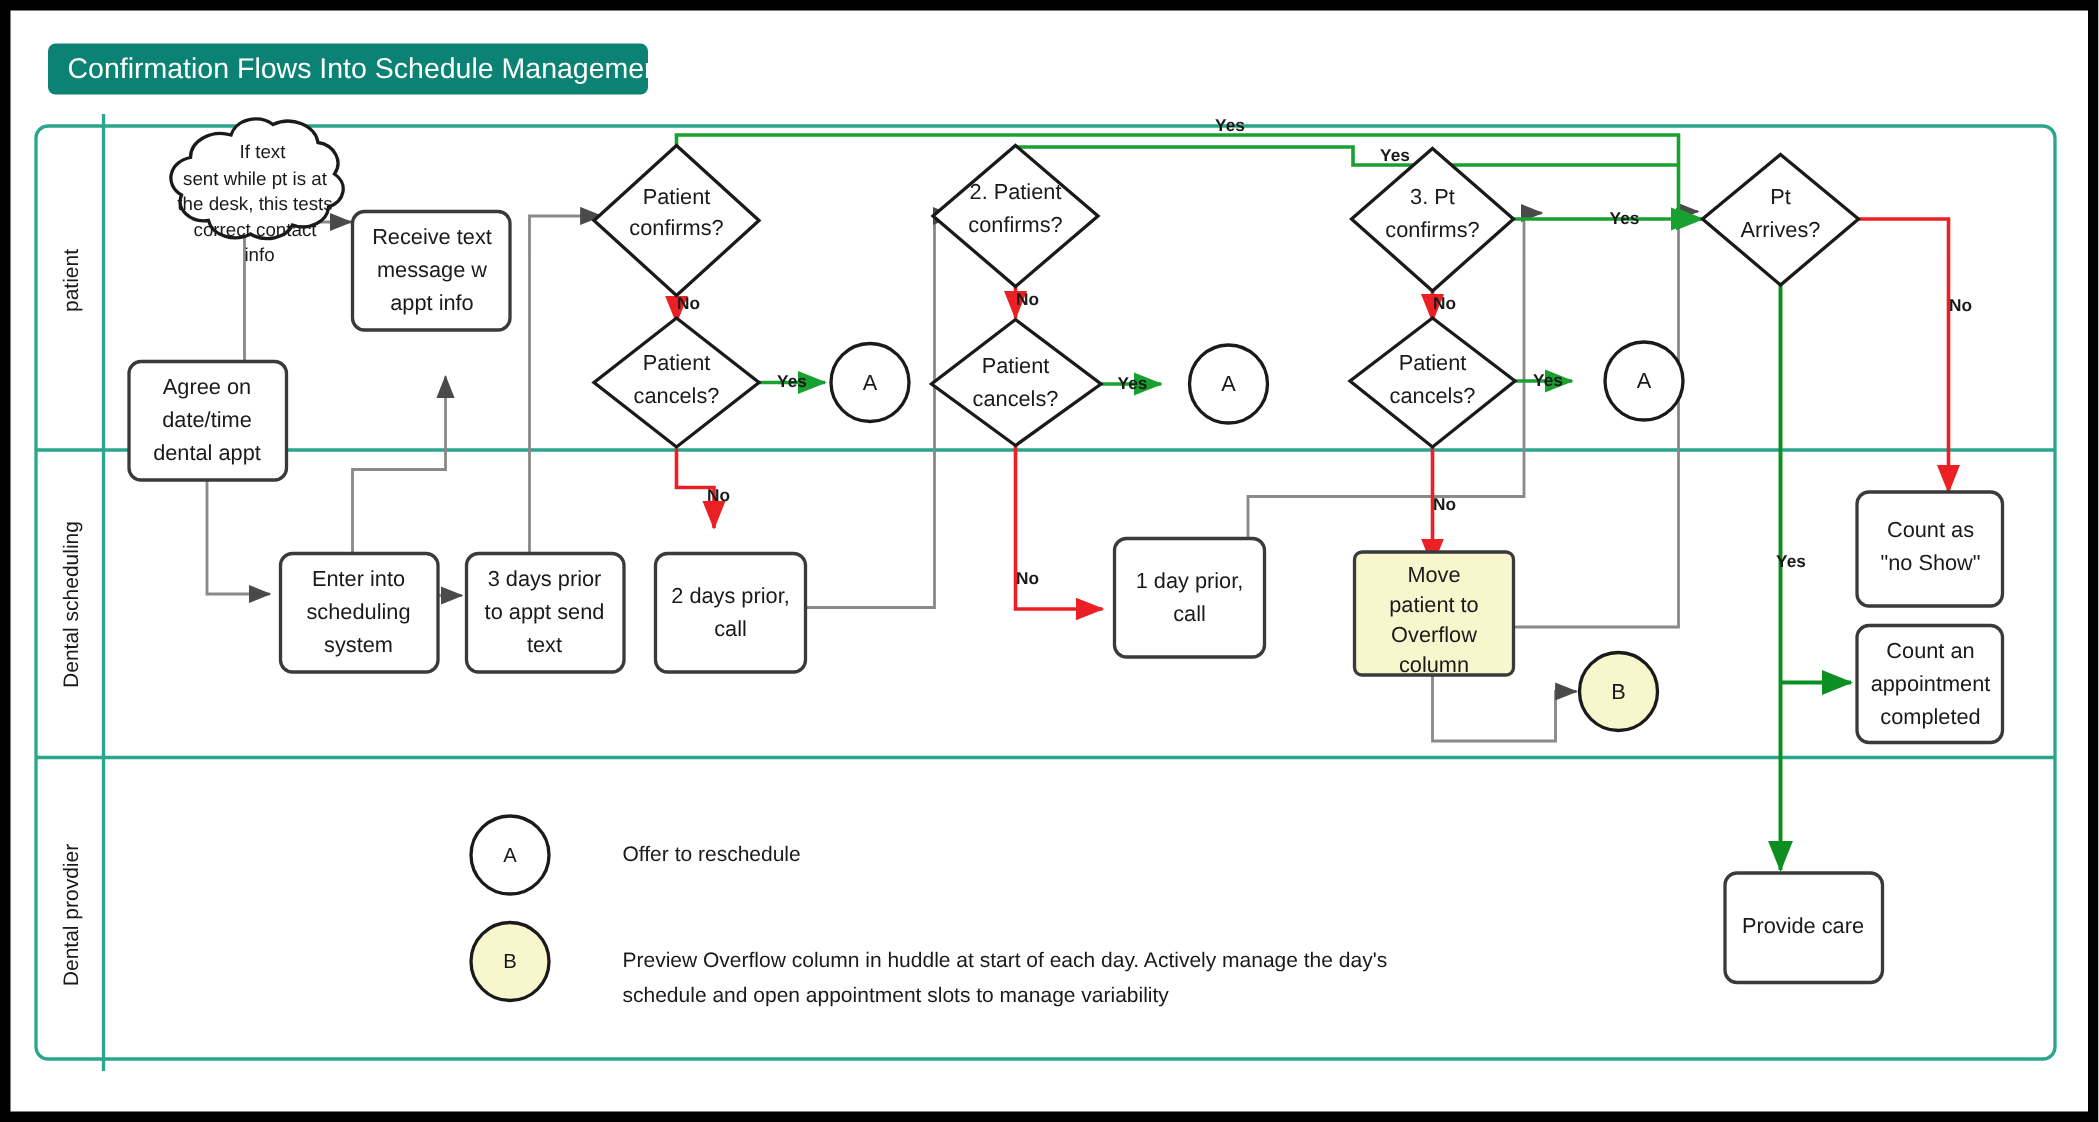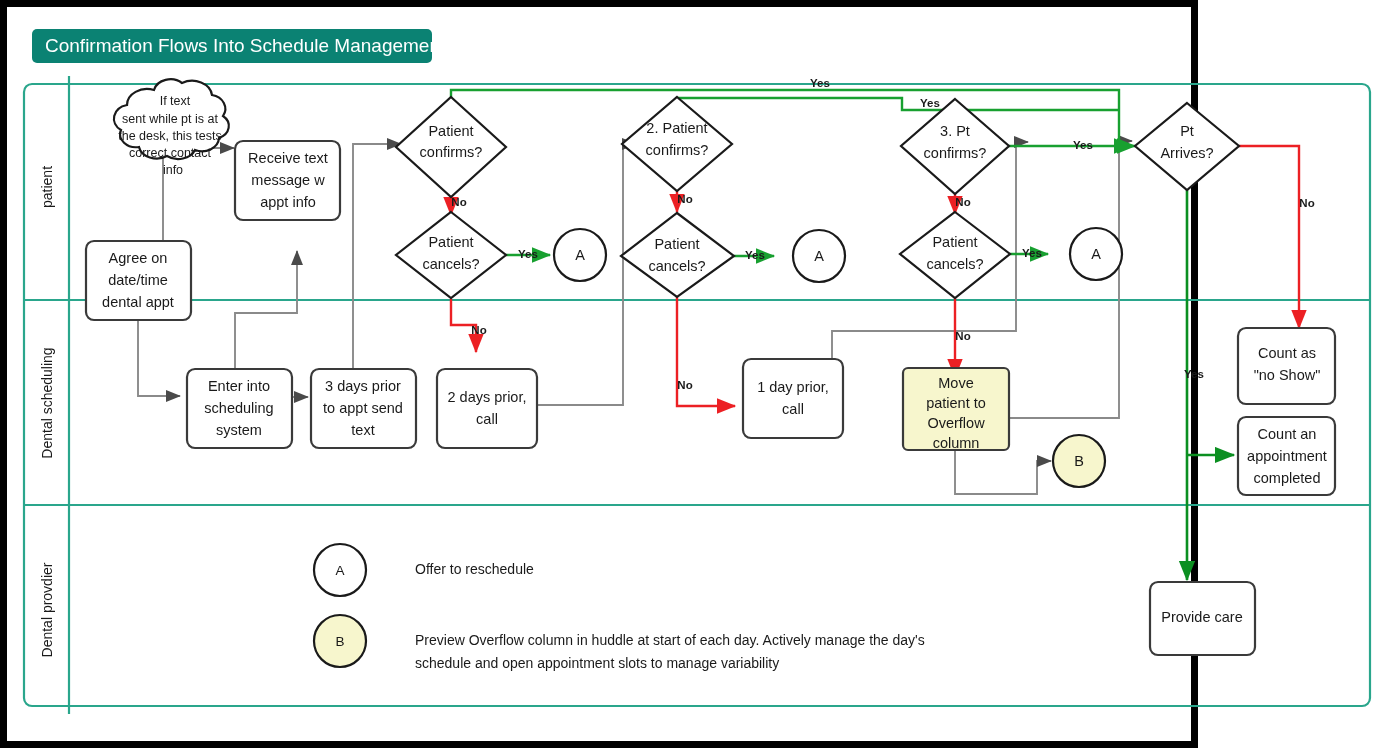--- a/index.html
+++ b/index.html
@@ -1,17 +1,17 @@
 <!DOCTYPE html>
 <html><head>
 <meta charset="utf-8">
 <style>
   html,body{margin:0;padding:0;background:#ffffff;}
   body{width:1399px;height:748px;font-family:"Liberation Sans",sans-serif;}
-  #stage{position:relative;width:1198px;height:748px;background:#ffffff;box-sizing:border-box;border:7px solid #000000;}
+  #stage{position:relative;width:1399px;height:748px;background:#ffffff;box-sizing:border-box;border:7px solid #000000;}
   svg{display:block;}
   .node-text{font-family:"Liberation Sans",sans-serif;font-size:14.5px;fill:#1a1a1a;text-anchor:middle;dominant-baseline:middle;}
   .node-text-sm{font-family:"Liberation Sans",sans-serif;font-size:13.5px;fill:#1a1a1a;text-anchor:middle;dominant-baseline:middle;}
   .cloud-text{font-family:"Liberation Sans",sans-serif;font-size:12.5px;fill:#1a1a1a;text-anchor:middle;dominant-baseline:middle;}
   .edge-label{font-family:"Liberation Sans",sans-serif;font-size:11.5px;font-weight:bold;fill:#1a1a1a;text-anchor:middle;dominant-baseline:middle;}
   .lane-label{font-family:"Liberation Sans",sans-serif;font-size:14px;fill:#1a1a1a;text-anchor:middle;dominant-baseline:middle;}
   .legend-text{font-family:"Liberation Sans",sans-serif;font-size:14px;fill:#1a1a1a;dominant-baseline:middle;}
   .box{fill:#ffffff;stroke:#3a3a3a;stroke-width:2.2;}
   .box-y{fill:#f7f6cd;stroke:#3a3a3a;stroke-width:2.2;}
   .dia{fill:#ffffff;stroke:#1a1a1a;stroke-width:2.2;}

